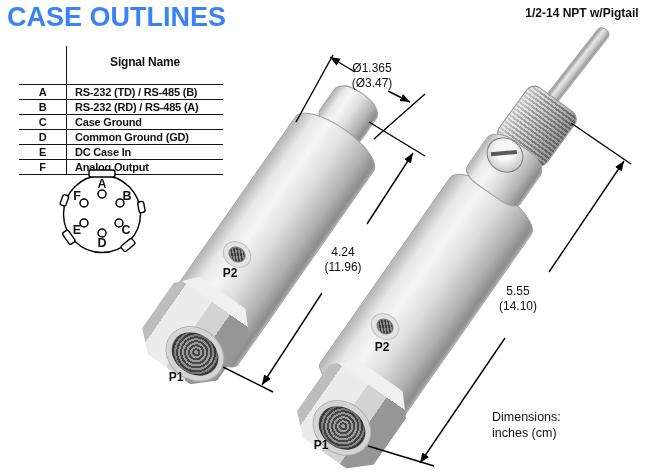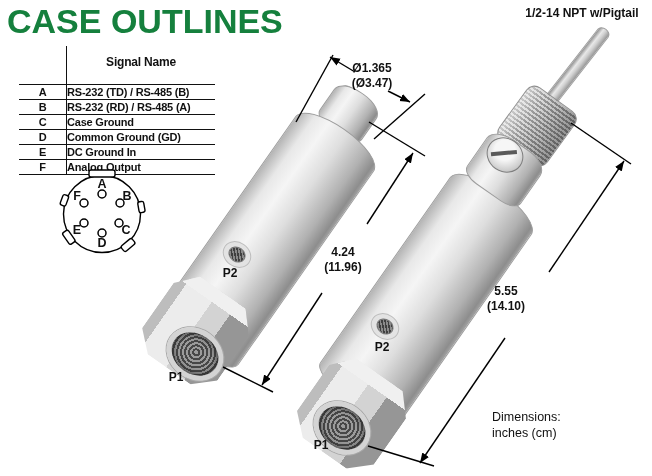--- a/index.html
+++ b/index.html
@@ -2,30 +2,30 @@
 <html><head>
 <meta charset="utf-8">
 <style>
   html,body{margin:0;padding:0;background:#fff;}
   .stage{
     position:relative;width:652px;height:476px;background:#ffffff;overflow:hidden;
     font-family:"Liberation Sans","DejaVu Sans",sans-serif;color:#111;
   }
   .abs{position:absolute;}
   
-  .title{left:7px;top:2px;font-size:34px;font-weight:800;color:#15803d;letter-spacing:0px;white-space:nowrap;}
+  .title{left:7px;top:2px;font-size:27px;font-weight:800;color:#3b82f6;letter-spacing:0px;white-space:nowrap;}
   .variant-label{font-size:12px;font-weight:bold;text-align:center;width:170px;white-space:nowrap;}
-  .dim-text{font-size:12px;font-weight:bold;text-align:center;width:92px;line-height:15px;white-space:nowrap;}
+  .dim-text{font-size:12px;font-weight:normal;text-align:center;width:92px;line-height:15px;white-space:nowrap;}
   .port-label{font-size:12px;font-weight:bold;text-align:center;width:32px;}
   .note{left:492px;top:409px;font-size:12.5px;font-weight:normal;line-height:16px;}
   
   table.sig{left:19px;top:46px;border-collapse:collapse;table-layout:fixed;}
   table.sig td{font-size:11px;font-weight:bold;line-height:12px;padding:0;height:14px;letter-spacing:-0.2px;}
   table.sig .pin-cell{width:47px;text-align:center;border-right:1.5px solid #111;border-bottom:1.5px solid #111;}
-  table.sig .sig-cell{width:148px;border-bottom:1.5px solid #111;white-space:nowrap;}
+  table.sig .sig-cell{width:148px;padding-left:8px;border-bottom:1.5px solid #111;white-space:nowrap;}
   table.sig tr.hdr td{height:22px;vertical-align:bottom;padding-bottom:16px;border-bottom:1.5px solid #111;}
   table.sig tr.hdr .sig-cell{text-align:center;padding-left:0;font-size:12px;}
   
   .metal{position:absolute;border:1px solid #9d9d9d;box-sizing:border-box;}
   .cyl{background:linear-gradient(90deg,#b4b4b4 0%,#e8e8e8 16%,#f5f5f5 32%,#dedede 55%,#b1b1b1 82%,#8d8d8d 96%,#a2a2a2 100%);}
   .hexnut{
     border:none;
     -webkit-clip-path:polygon(20% 0,80% 0,100% 22%,100% 80%,78% 100%,22% 100%,0 80%,0 22%);
     clip-path:polygon(20% 0,80% 0,100% 22%,100% 80%,78% 100%,22% 100%,0 80%,0 22%);
     background:
@@ -79,21 +79,21 @@
     <tr>
       <td class="pin-cell">C</td>
       <td class="sig-cell">Case Ground</td>
     </tr>
     <tr>
       <td class="pin-cell">D</td>
       <td class="sig-cell">Common Ground (GD)</td>
     </tr>
     <tr>
       <td class="pin-cell">E</td>
-      <td class="sig-cell">DC Ground In</td>
+      <td class="sig-cell">DC Case In</td>
     </tr>
     <tr>
       <td class="pin-cell">F</td>
       <td class="sig-cell">Analog Output</td>
     </tr>
   </tbody>
     </table>
 
   <svg class="abs" style="left:45px;top:157px;" width="114" height="114" viewBox="0 0 114 114">
     <g fill="#ffffff" stroke="#000" stroke-width="1.4">
@@ -176,21 +176,21 @@
   </svg>
 
   <div class="abs dim-text" style="left:326px;top:61px;">
     <div>Ø1.365</div>
     <div>(Ø3.47)</div>
   </div>
   <div class="abs dim-text" style="left:297px;top:245px;">
     <div>4.24</div>
     <div>(11.96)</div>
   </div>
-  <div class="abs dim-text" style="left:460px;top:284px;">
+  <div class="abs dim-text" style="left:472px;top:284px;">
     <div>5.55</div>
     <div>(14.10)</div>
   </div>
 
   <div class="abs port-label" style="left:214px;top:266px;">P2</div>
   <div class="abs port-label" style="left:160px;top:370px;">P1</div>
   <div class="abs port-label" style="left:366px;top:340px;">P2</div>
   <div class="abs port-label" style="left:305px;top:438px;">P1</div>
 
   <div class="abs note">

